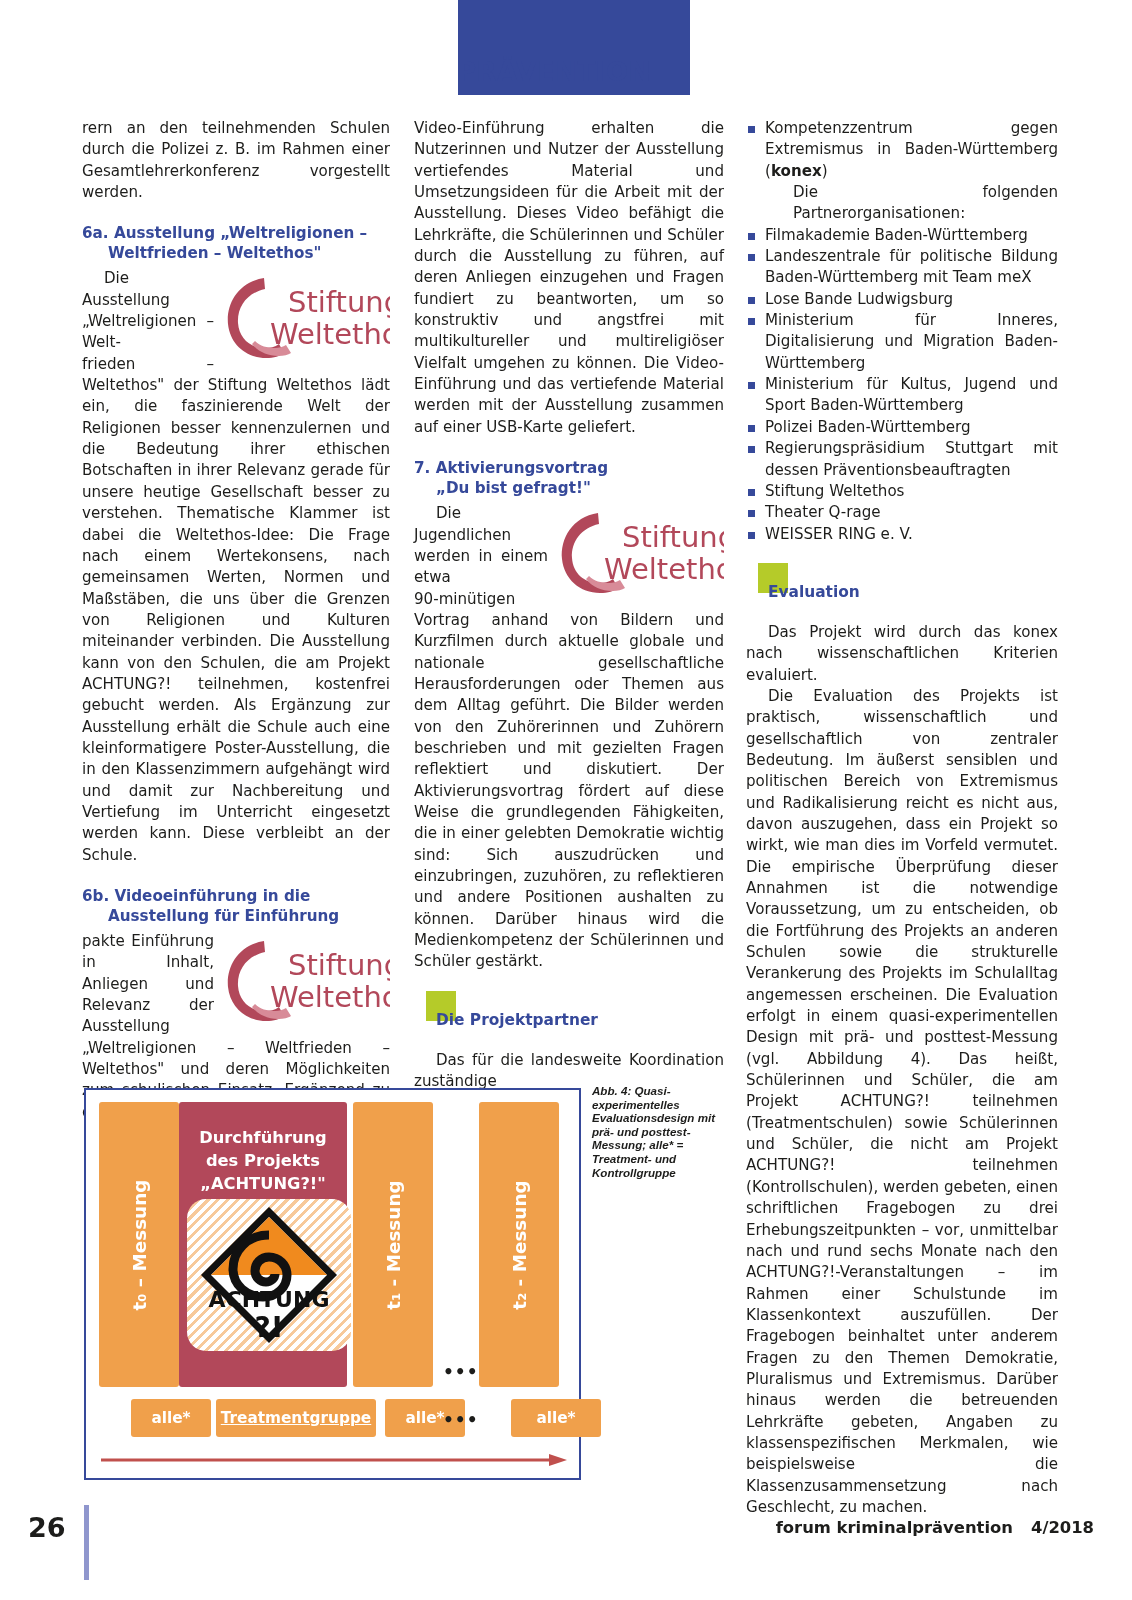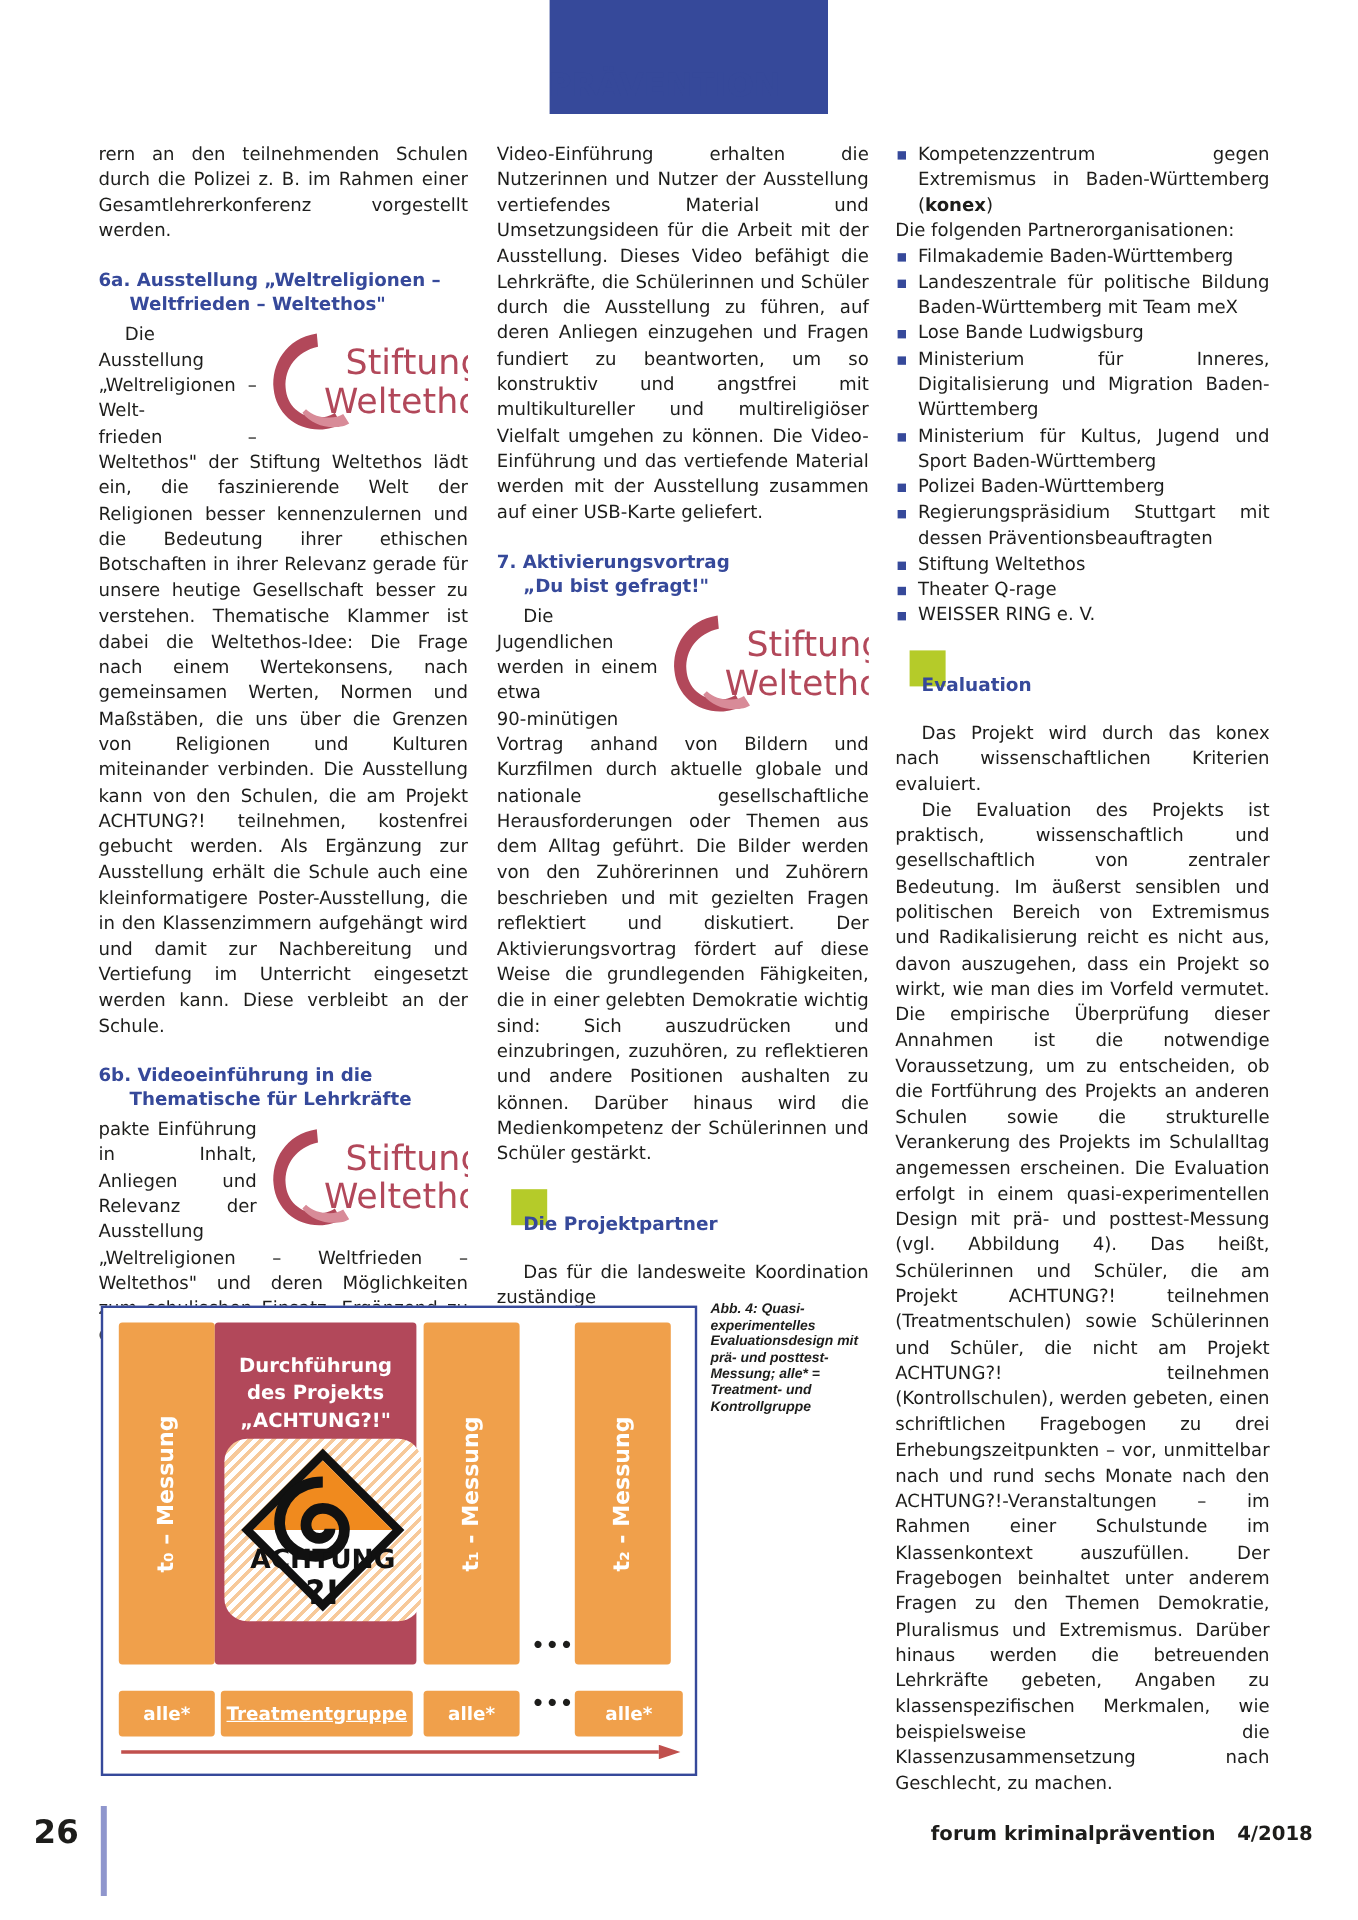--- a/index.html
+++ b/index.html
@@ -109,21 +109,21 @@
     padding-left: 19px;
     text-align: justify;
   }
   ul.bl li::before {
     content: "";
     position: absolute;
     left: 2px; top: 8px;
     width: 7px; height: 7px;
     background: #36499a;
   }
-  ul.bl li.nobullet { padding-left: 0; }
+  ul.bl li.nobullet { padding-left: 0; margin-left: 47px; }
   ul.bl li.nobullet::before { display: none; }
 
   
   #figure {
     position: absolute;
     left: 84px; top: 1088px;
     width: 497px; height: 392px;
     border: 2.5px solid #36499a;
     box-sizing: border-box;
     background: #ffffff;
@@ -173,29 +173,30 @@
     width: 164px; height: 152px;
     background:
       repeating-linear-gradient(135deg,
         #f7c99a 0px, #f7c99a 3px,
         #ffffff 3px, #ffffff 7px);
     border-radius: 19px;
   }
   .bottom-bar {
     position: absolute;
     height: 38px;
-    top: 307px;
+    top: 297px;
     background: #f0a04b;
     border-radius: 3px;
     color: #ffffff;
     font-size: 15.3px;
     font-weight: bold;
     display: flex;
     align-items: center;
     justify-content: center;
+    margin-left: 32px;
   }
   .bottom-bar.u span { text-decoration: underline; }
   .dots {
     position: absolute;
     color: #1d1d1b;
     font-size: 17px;
     font-weight: bold;
     letter-spacing: 1px;
   }
   #arrow {
@@ -271,21 +272,21 @@
         <text x="48" y="74" font-family="DejaVu Sans, sans-serif" font-size="29" fill="#b2485a">Weltethos</text>
       </svg>
     </div>
     <p class="ind">Die Ausstellung „Weltreligionen – Welt-</p>
     <p>frieden – Weltethos" der Stiftung Weltethos lädt ein, die faszinierende Welt der Religionen besser kennenzulernen und die Bedeutung ihrer ethischen Botschaften in ihrer Relevanz gerade für unsere heutige Gesellschaft besser zu verstehen. Thematische Klammer ist dabei die Weltethos-Idee: Die Frage nach einem Wertekonsens, nach gemeinsamen Werten, Normen und Maßstäben, die uns über die Grenzen von Religionen und Kulturen miteinander verbinden. Die Ausstellung kann von den Schulen, die am Projekt ACHTUNG?! teilnehmen, kostenfrei gebucht werden. Als Ergänzung zur Ausstellung erhält die Schule auch eine kleinformatigere Poster-Ausstellung, die in den Klassenzimmern aufgehängt wird und damit zur Nachbereitung und Vertiefung im Unterricht eingesetzt werden kann. Diese verbleibt an der Schule.</p>
   </div>
 
   <h3 class="sub">
     <span>6b.</span>
     <span>Videoeinführung in die</span><br>
-    <span>Thematische für Lehrkräfte</span>
+    <span>Ausstellung für Einführung</span>
   </h3>
 
   <div>
     <div class="logo-we">
       <svg width="168" height="92" viewBox="0 0 168 92" aria-hidden="true">
         <path d="M42 8 C16 12 4 34 6 54 C8 74 24 88 44 88 C52 88 58 86 62 83 L57 74 C53 77 48 78 43 78 C28 78 17 68 16 53 C15 37 25 23 43 19 Z" fill="#b2485a"></path>
         <path d="M30 74 C36 82 46 86 56 86 C62 86 66 85 69 83 L64 75 C61 77 57 78 53 78 C45 78 38 76 33 71 Z" fill="#d88b98"></path>
         <text x="66" y="42" font-family="DejaVu Sans, sans-serif" font-size="29" fill="#b2485a">Stiftung</text>
         <text x="48" y="74" font-family="DejaVu Sans, sans-serif" font-size="29" fill="#b2485a">Weltethos</text>
       </svg>

